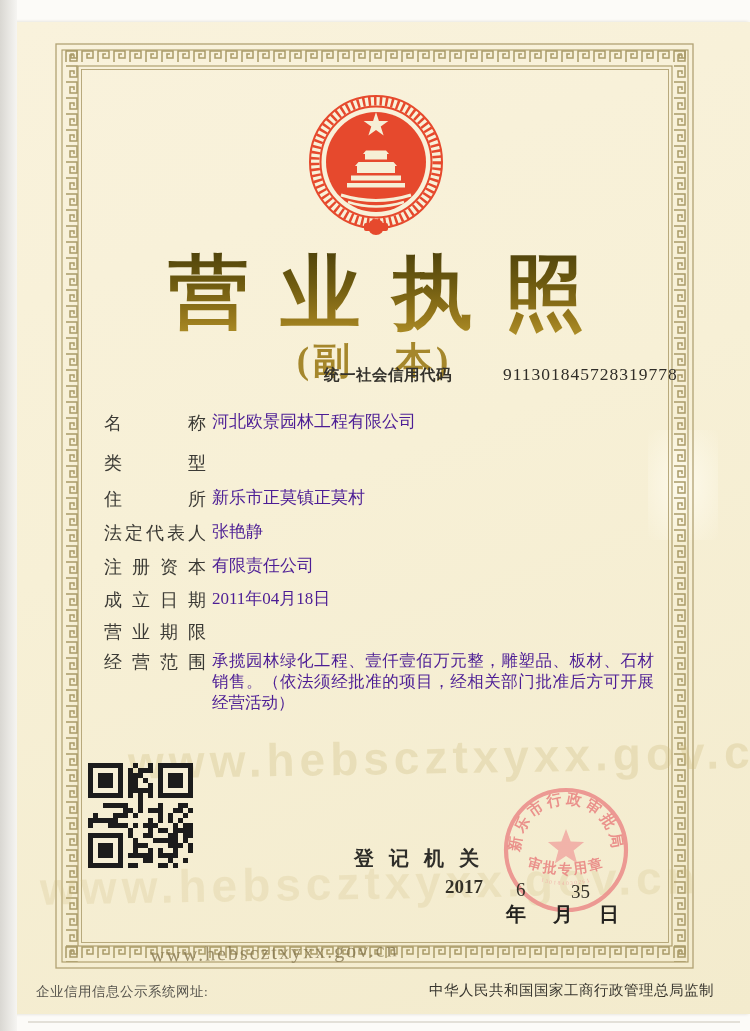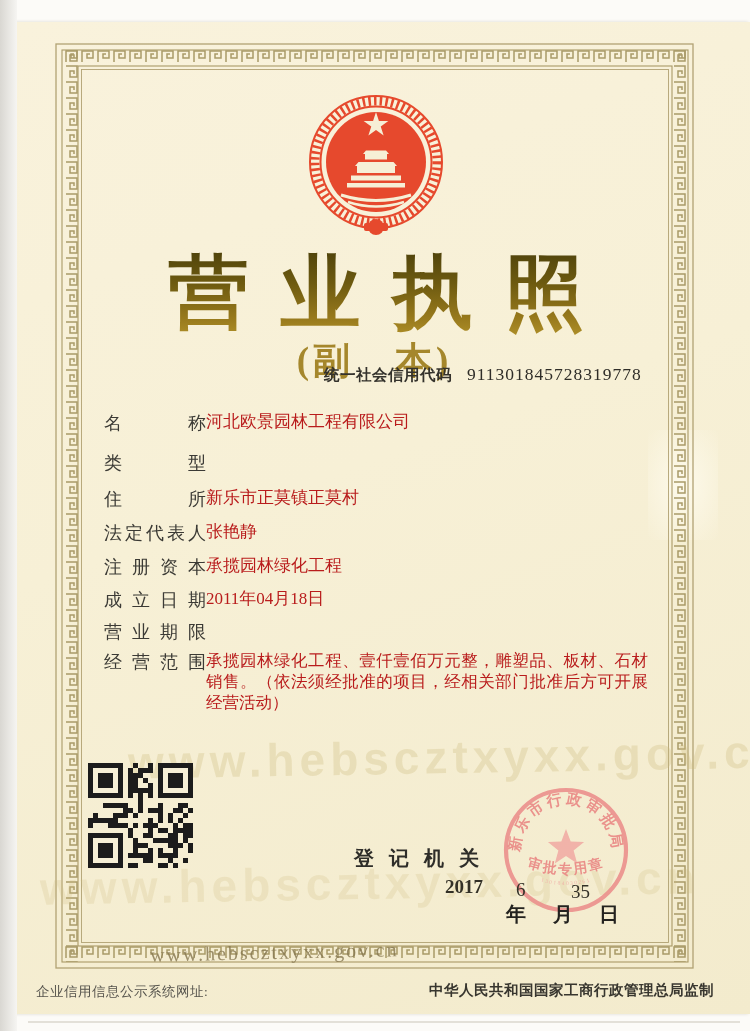--- a/index.html
+++ b/index.html
@@ -24,46 +24,46 @@
     font-family:"DejaVu Sans","Liberation Sans",sans-serif;
     background:linear-gradient(180deg,#463c0a 0%,#6d5a10 40%,#97791c 72%,#bd9d30 100%);
     -webkit-background-clip:text;background-clip:text;color:transparent;
   }
   .doc-subtitle{
     position:absolute;left:56px;top:336px;width:637px;text-align:center;
     font-size:37px;color:#a5872c;letter-spacing:4px;font-weight:600;
   }
   .credit-row{position:absolute;left:324px;top:364px;display:flex;gap:15px;align-items:baseline;}
   .credit-label{font-size:15.5px;font-weight:700;color:#34322c;letter-spacing:.5px;}
-  .credit-code{font-size:17.5px;color:#2f2d28;letter-spacing:1px;}
+  .credit-code{font-size:17.5px;color:#2f2d28;letter-spacing:1px;margin-left:36px;}
   .field-row{position:absolute;left:104px;display:flex;align-items:flex-start;}
   .field-label{width:102px;font-size:18px;color:#3b3a35;flex:0 0 102px;}
   .spread{display:flex;justify-content:space-between;}
-  .field-value{margin-left:0;font-size:17px;color:#b91c1c;white-space:pre-wrap;line-height:21px;}
+  .field-value{margin-left:6px;font-size:17px;color:#4c1d95;white-space:pre-wrap;line-height:21px;}
   .scope .field-value{width:442px;text-align:justify;font-size:16.5px;}
   .wm-big{
     position:absolute;font-family:"Liberation Sans","DejaVu Sans",sans-serif;
     font-size:46px;font-weight:700;letter-spacing:5px;color:#cdbb7d;opacity:.30;
     transform:rotate(-1deg);pointer-events:none;white-space:nowrap;
   }
   .wm-bottom{
     position:absolute;left:150px;top:941px;font-size:20px;letter-spacing:2px;
     color:#857throw650;color:#85764e;opacity:.8;transform:rotate(-1.3deg);white-space:nowrap;
   }
   .qr{position:absolute;left:88px;top:763px;width:105px;height:105px;}
   .reg-label{position:absolute;left:354px;top:845px;font-size:20px;font-weight:600;
     letter-spacing:15px;color:#2e2d29;white-space:nowrap;font-family:Liberation Mono, monospace;}
   .date-year{position:absolute;left:445px;top:876px;font-size:19px;color:#333027;z-index:6;font-weight:bold;}
   .date-month{position:absolute;left:516px;top:879px;font-size:19px;color:#333027;z-index:6;}
   .date-day{position:absolute;left:571px;top:881px;font-size:19px;color:#333027;z-index:6;}
   .ymd{position:absolute;top:901px;font-size:20px;font-weight:700;color:#23221f;z-index:6;}
   .ymd.y{left:506px;} .ymd.m{left:553px;} .ymd.d{left:599px;}
   .seal{position:absolute;left:500px;top:786px;width:132px;height:132px;z-index:5;opacity:.92;}
   .footer-left{position:absolute;left:36px;top:983px;font-size:13.5px;color:#56544d;letter-spacing:.5px;}
-  .footer-right{position:absolute;right:36px;top:981px;font-size:14.5px;font-weight:700;color:#38362f;letter-spacing:.5px;text-align:center;}
+  .footer-right{position:absolute;right:36px;top:981px;font-size:14.5px;font-weight:400;color:#38362f;letter-spacing:.5px;text-align:center;}
   .crease{position:absolute;left:648px;top:430px;width:70px;height:110px;
     background:radial-gradient(ellipse at center,rgba(255,252,240,.8),rgba(255,252,240,0));pointer-events:none;}
 </style>
 </head>
 <body>
 
 <div class="stage">
 
   <div class="paper"></div>
   <div class="scan-edge-left"></div>
@@ -160,21 +160,21 @@
       </span>
     <span class="field-value">张艳静</span>
   </div>
   <div class="field-row" style="top:555px">
     <span class="field-label spread">
         <span>注</span>
         <span>册</span>
         <span>资</span>
         <span>本</span>
       </span>
-    <span class="field-value">承揽园林绿化工程</span>
+    <span class="field-value">有限责任公司</span>
   </div>
   <div class="field-row" style="top:588px">
     <span class="field-label spread">
         <span>成</span>
         <span>立</span>
         <span>日</span>
         <span>期</span>
       </span>
     <span class="field-value">2011年04月18日</span>
   </div>

